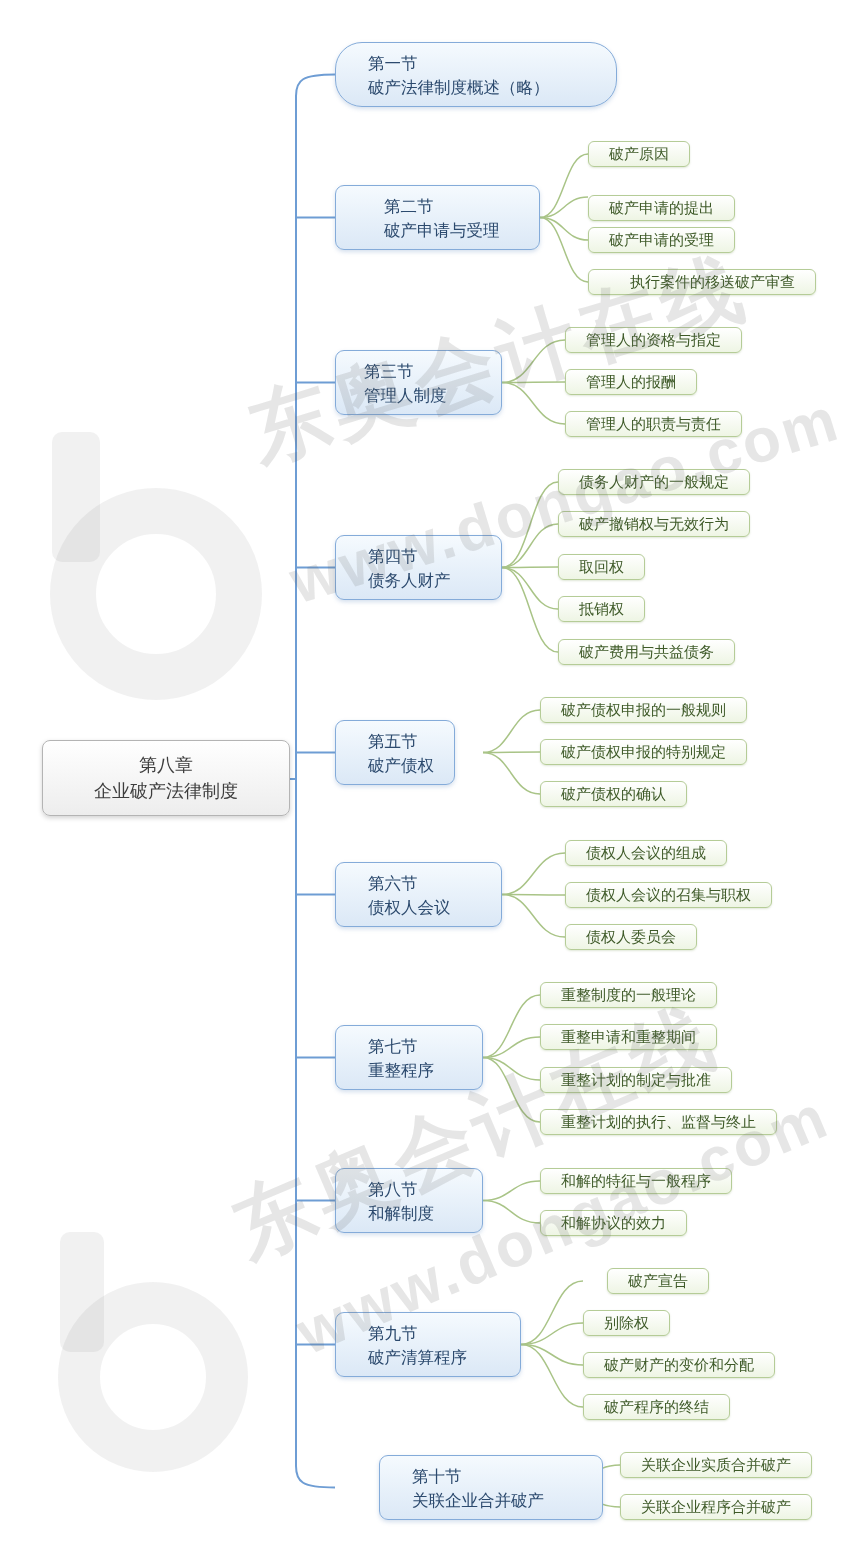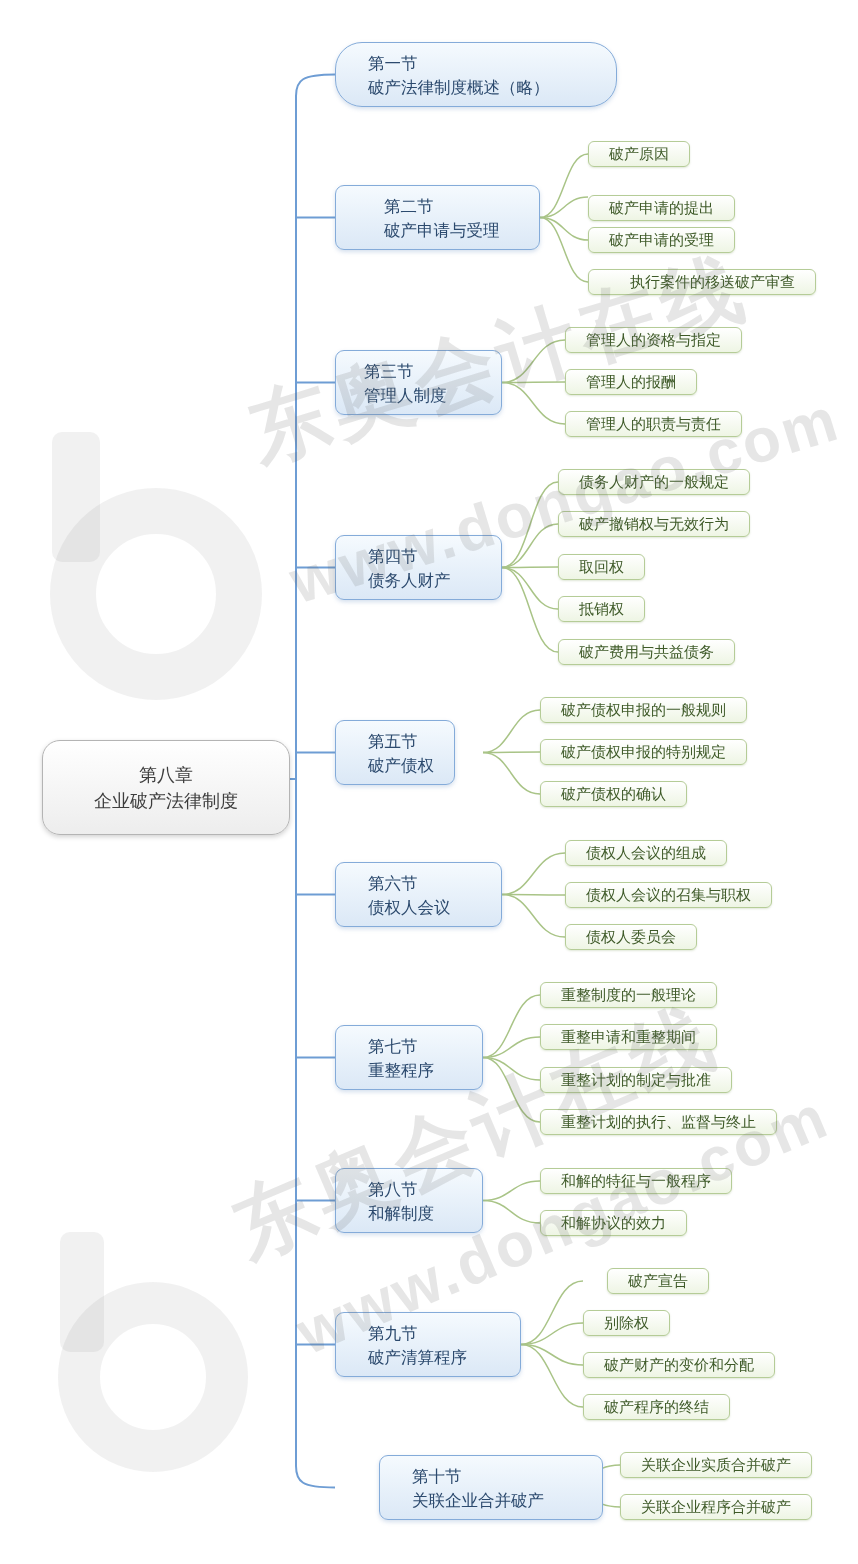--- a/index.html
+++ b/index.html
@@ -1,23 +1,23 @@
 <!DOCTYPE html>
 <html><head>
 <meta charset="utf-8">
 <style>
   html,body{margin:0;padding:0;background:#fff;}
   body{font-family:"Liberation Sans","DejaVu Sans",sans-serif;}
   #canvas{position:relative;width:858px;height:1564px;background:#fff;overflow:hidden;}
   svg.connectors{position:absolute;left:0;top:0;z-index:1;}
 
   .node-root{
-    position:absolute;left:42px;top:740px;width:248px;height:95px;box-sizing:border-box;
+    position:absolute;left:42px;top:740px;width:248px;height:76px;box-sizing:border-box;
     background:linear-gradient(180deg,#ffffff,#ededed);
-    border:1px solid #b4b4b4;border-radius:18px;
+    border:1px solid #b4b4b4;border-radius:8px;
     box-shadow:0 2px 5px rgba(0,0,0,0.18);
     display:flex;flex-direction:column;align-items:center;justify-content:center;
     font-size:18px;line-height:26px;color:#3d3d3d;z-index:10;
   }
 
   .node-section{
     position:absolute;height:65px;box-sizing:border-box;
     background:linear-gradient(180deg,#f5fafe,#dbe8f6);
     border:1px solid #84abd9;border-radius:9px;
     box-shadow:0 2px 4px rgba(100,140,190,0.28);

